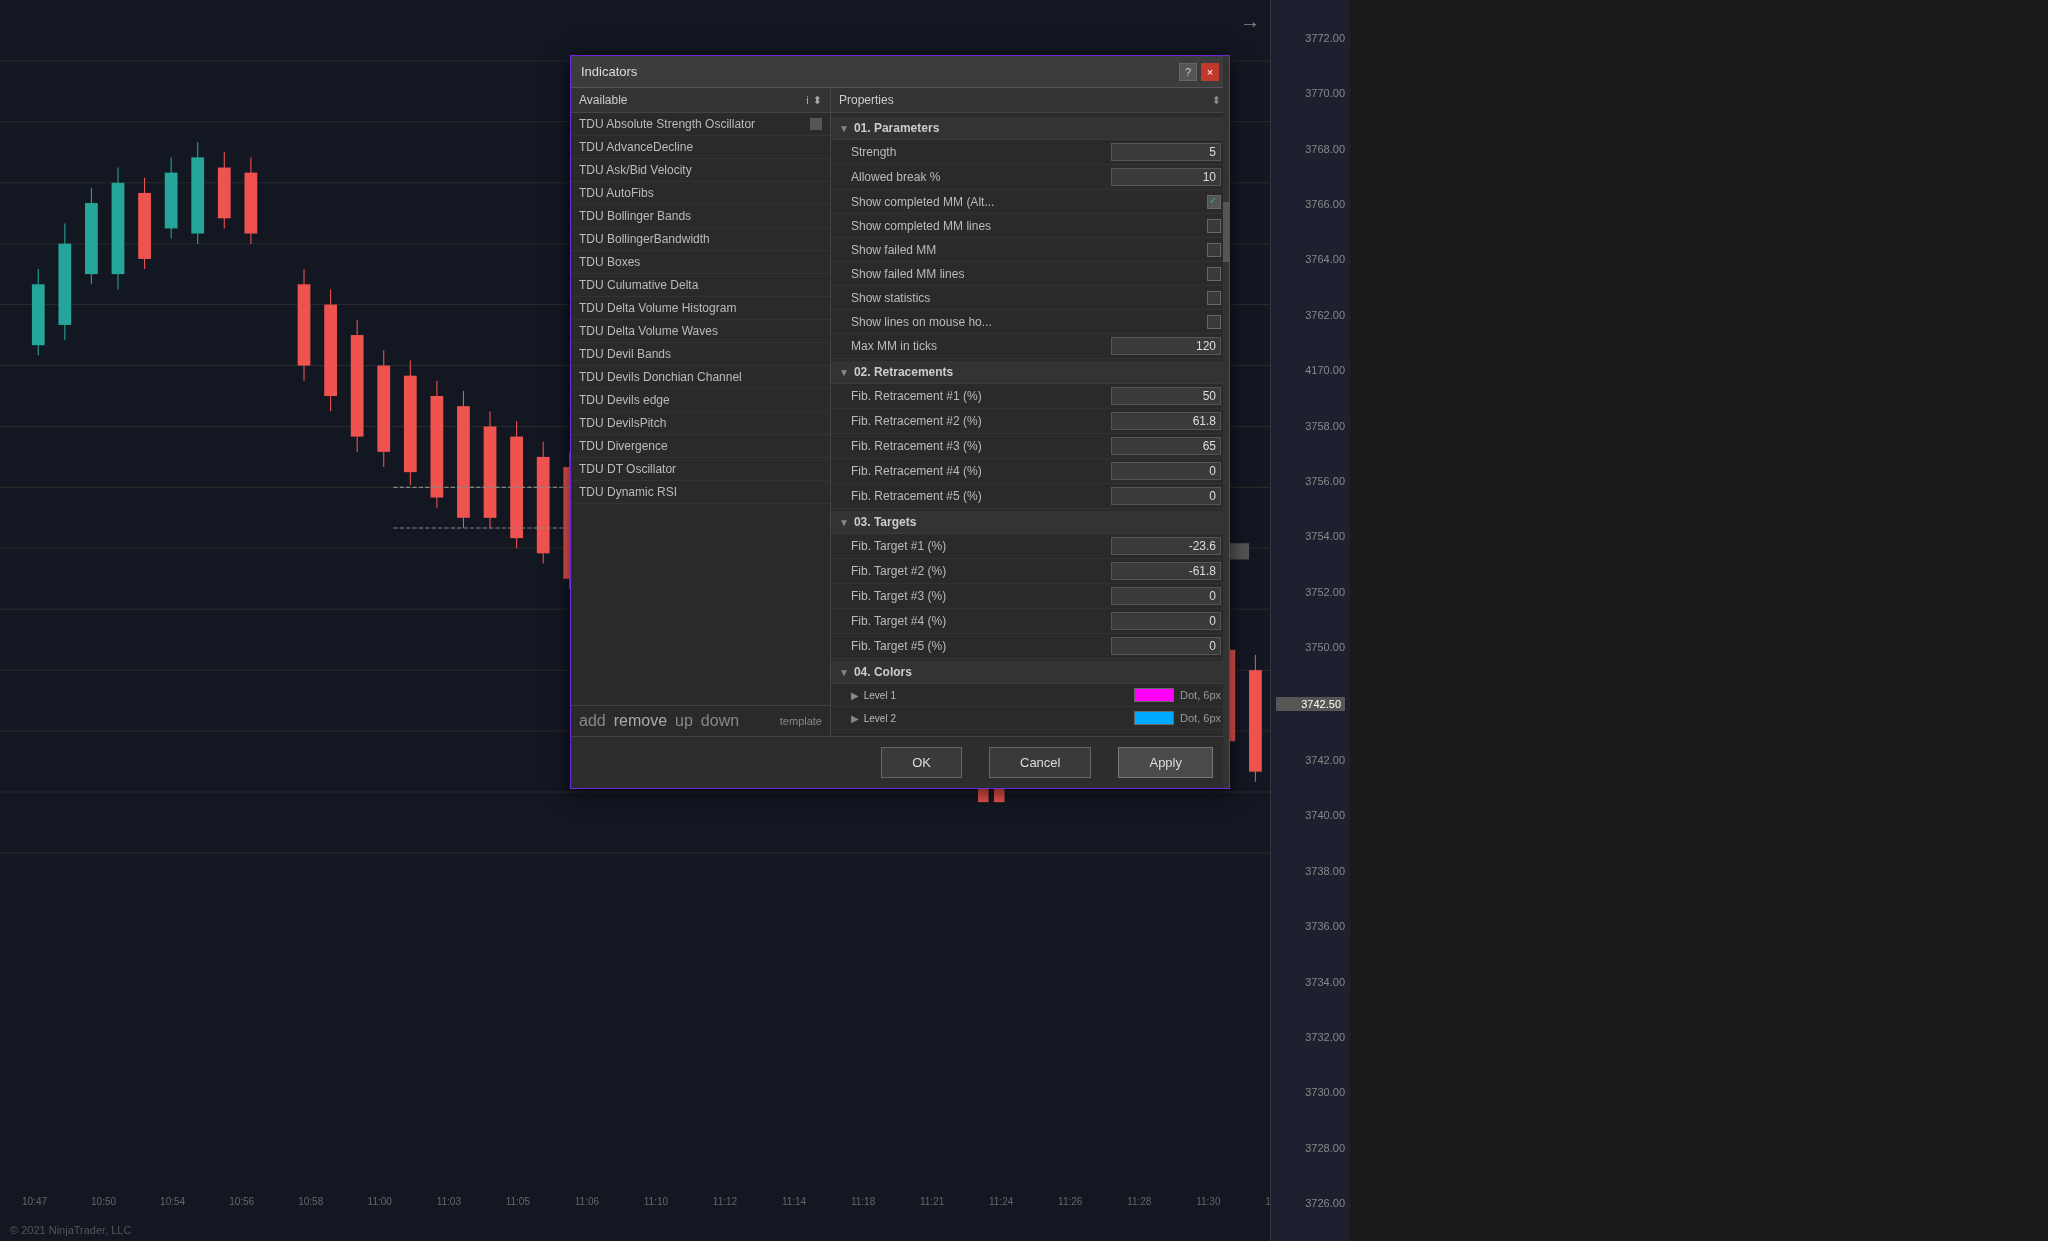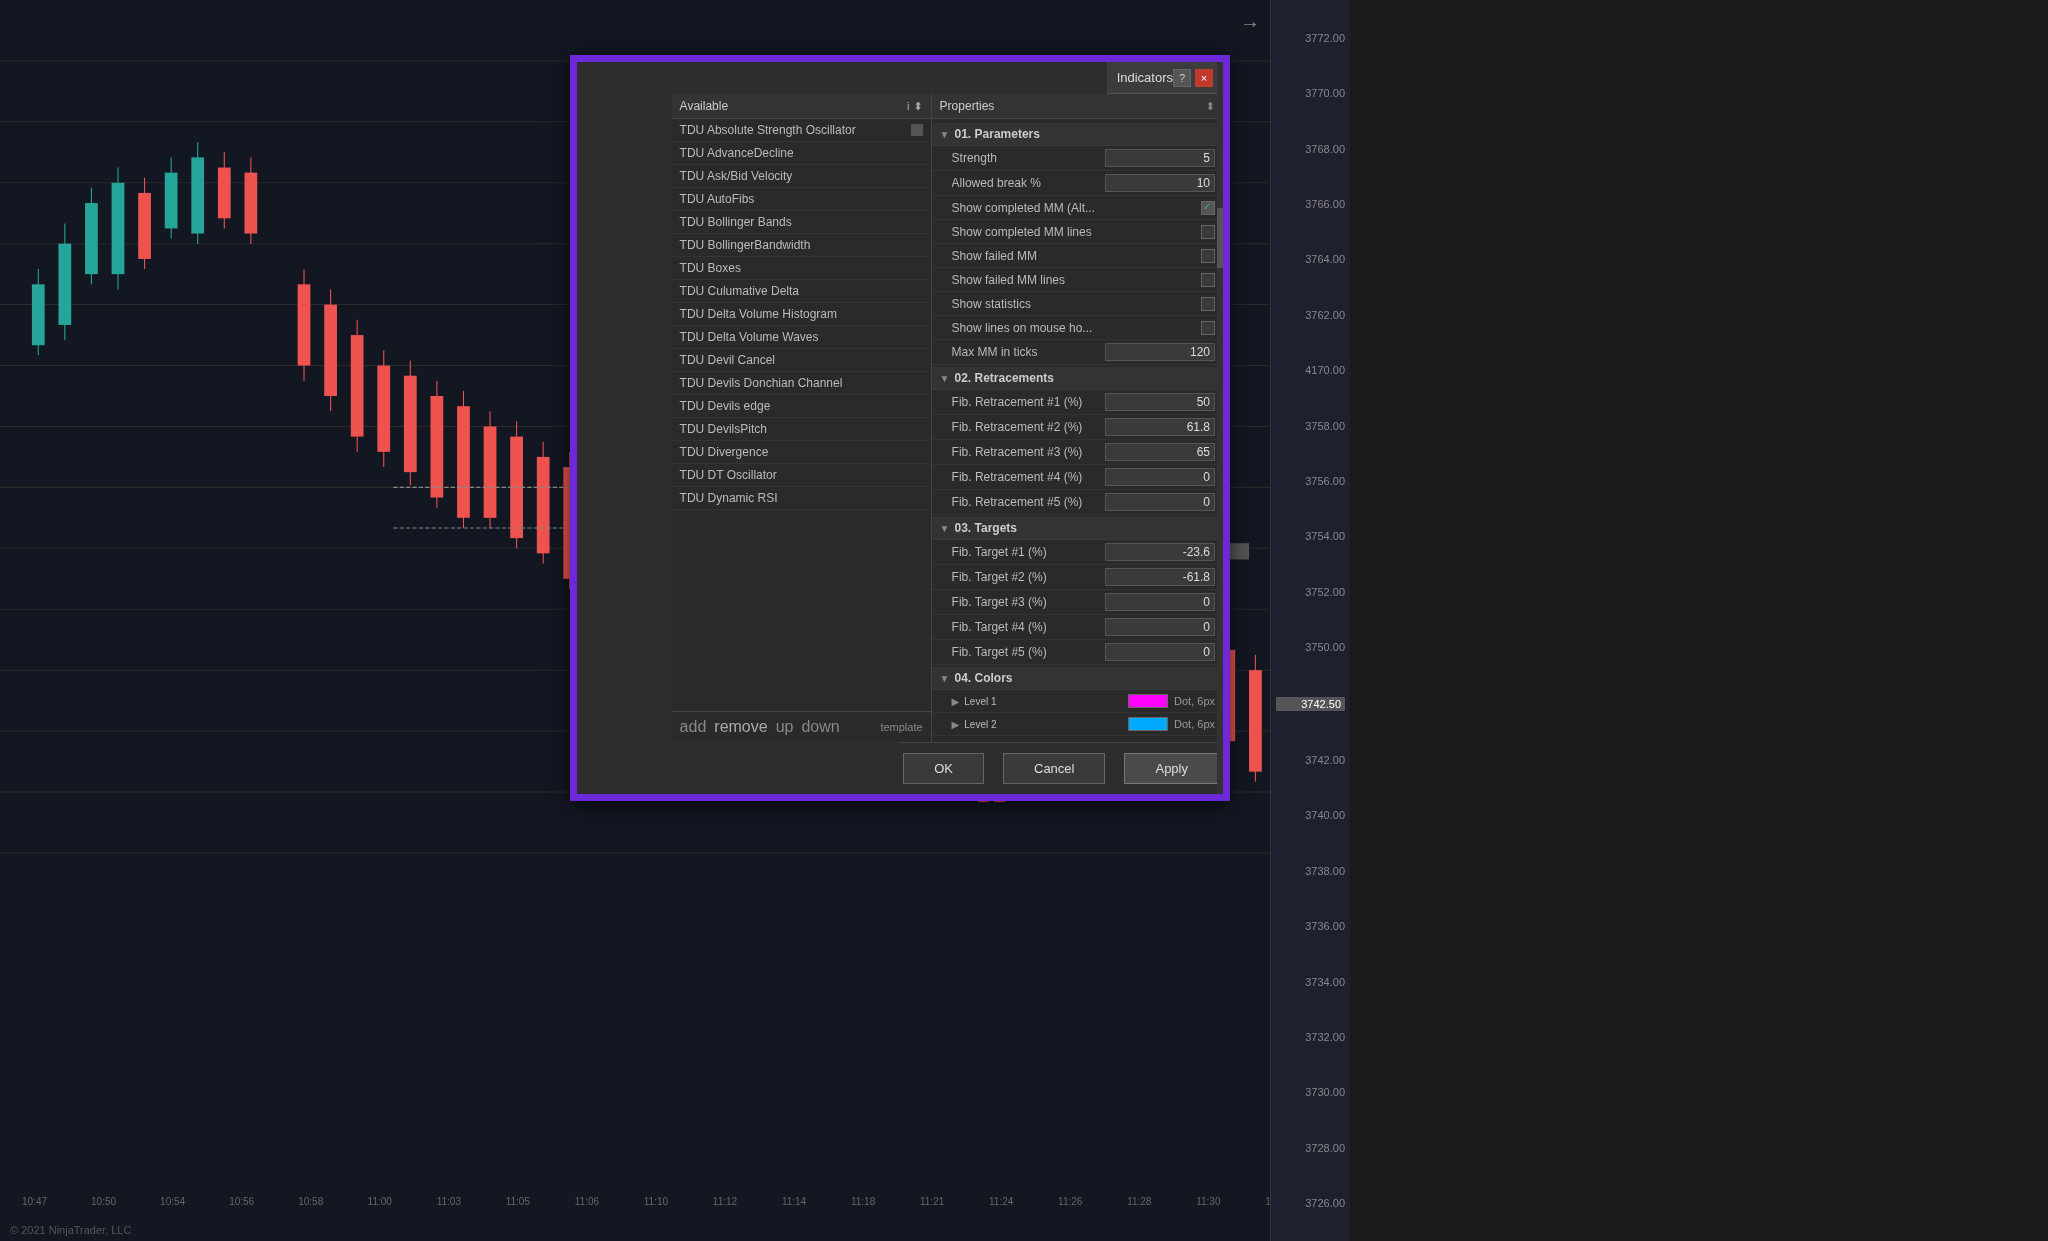--- a/index.html
+++ b/index.html
@@ -88,25 +88,24 @@
       cursor: pointer;
     }
 
     
     .dialog {
       position: absolute;
       left: 570px;
       top: 55px;
       width: 660px;
       background: #2d2d2d;
-      border: 7px solid #6d28d9;
+      border: 1px solid #6d28d9;
       box-shadow: 0 4px 20px rgba(0,0,0,0.7);
       display: flex;
       flex-direction: column;
-      align-items: flex-end;
     }
 
     .dialog-titlebar {
       background: #3c3c3c;
       display: flex;
       align-items: center;
       justify-content: space-between;
       padding: 6px 10px;
       border-bottom: 1px solid #555;
       min-height: 32px;
@@ -382,26 +381,26 @@
       margin-right: 6px;
     }
 
     .color-dot-label {
       font-size: 11px;
       color: #999;
     }
 
     
     .dialog-footer {
-      padding: 10px 4px;
+      padding: 10px 16px;
       background: #2d2d2d;
       border-top: 1px solid #444;
       display: flex;
       justify-content: flex-end;
-      gap: 19px;
+      gap: 27px;
       align-items: center;
     }
 
     .footer-btn {
       padding: 7px 30px;
       font-size: 13px;
       cursor: pointer;
       border: 1px solid #666;
       background: #3a3a3a;
       color: #ddd;
@@ -655,21 +654,21 @@
         <div class="indicator-item">
           <span>TDU Culumative Delta</span>
         </div>
         <div class="indicator-item">
           <span>TDU Delta Volume Histogram</span>
         </div>
         <div class="indicator-item">
           <span>TDU Delta Volume Waves</span>
         </div>
         <div class="indicator-item">
-          <span>TDU Devil Cancel</span>
+          <span>TDU Devil Bands</span>
         </div>
         <div class="indicator-item">
           <span>TDU Devils Donchian Channel</span>
         </div>
         <div class="indicator-item">
           <span>TDU Devils edge</span>
         </div>
         <div class="indicator-item">
           <span>TDU DevilsPitch</span>
         </div>

